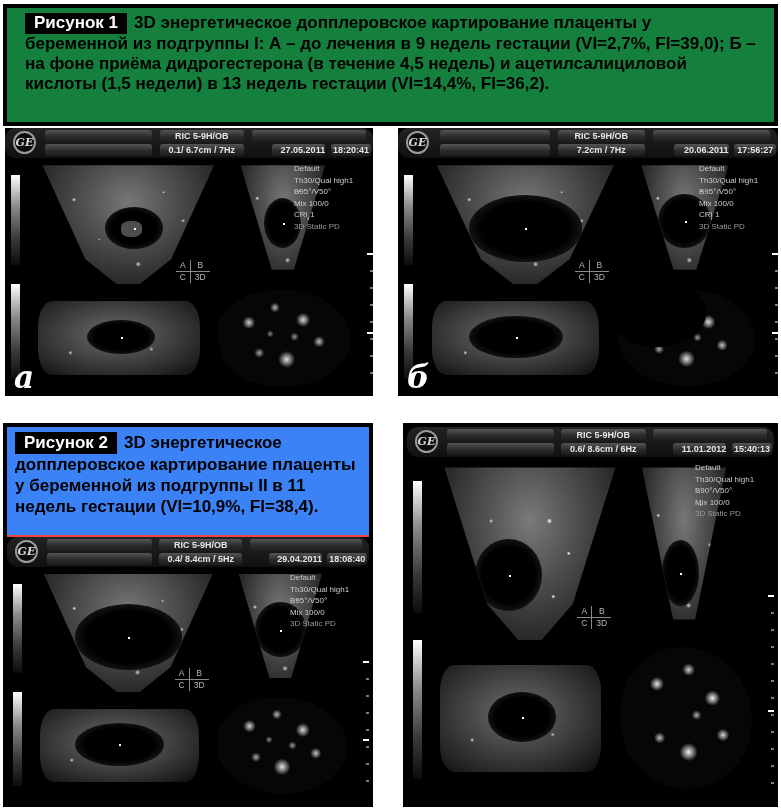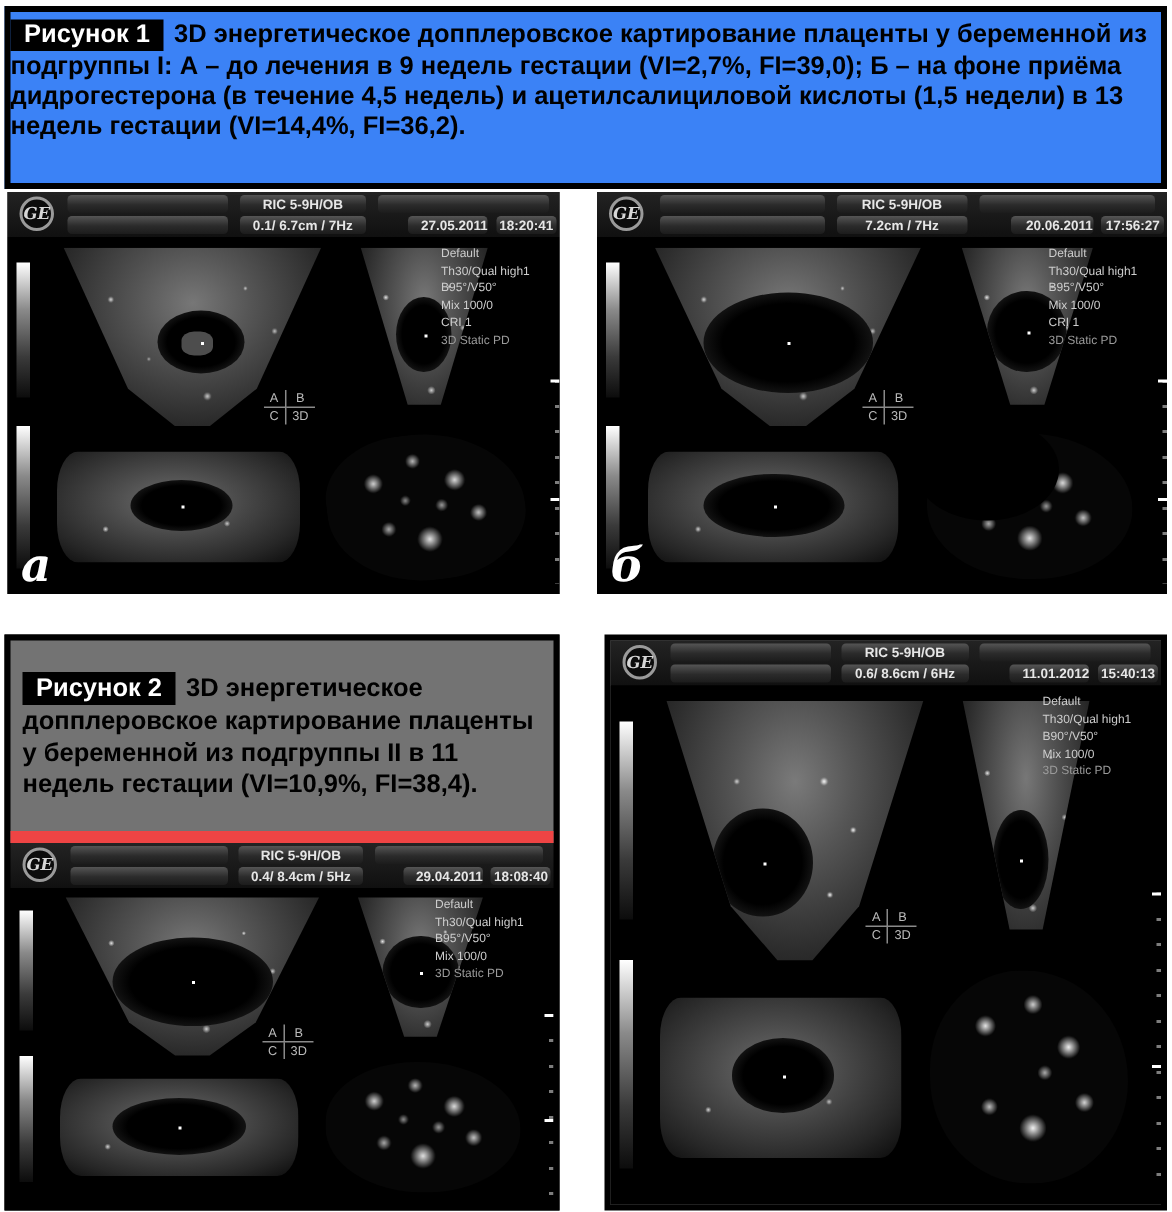--- a/index.html
+++ b/index.html
@@ -1,39 +1,39 @@
 <!DOCTYPE html>
 <html><head>
 <meta charset="utf-8">
 <style>
   * { margin:0; padding:0; box-sizing:border-box; }
   html,body { width:781px; height:808px; }
   body { position:relative; background:#ffffff; font-family:"Liberation Sans", sans-serif; overflow:hidden; }
 
   
   .caption-box {
-    position:absolute; background:#3b82f6; border:4px solid #000;
-    padding:5px 0; color:#000; font-weight:bold; font-size:17px; line-height:20px;
+    position:absolute; background:#15803d; border:4px solid #000;
+    padding:5px 18px; color:#000; font-weight:bold; font-size:17px; line-height:20px;
   }
   .fig-chip {
     display:inline-block; background:#000; color:#fff; padding:0 9px 1px 9px;
     margin-right:7px; font-weight:bold;
   }
   .block { position:absolute; border:4px solid #000; display:flex; flex-direction:column; background:#000; }
   .block .block-caption {
-    position:static; border:none; border-bottom:8px solid #ef4444;
-    background:#737373; padding:21px 8px; font-size:17px; line-height:21px; font-weight:bold;
+    position:static; border:none; border-bottom:2px solid #ef4444;
+    background:#3b82f6; padding:5px 8px; font-size:17px; line-height:21px; font-weight:bold;
     flex:0 0 auto; min-height:110px;
   }
 
   
   .us-panel { position:absolute; background:#000; display:flex; flex-direction:column; }
   .block .us-panel { position:static; flex:1 1 auto; }
 
-  .us-header { position:relative; height:30px; flex:0 0 30px; background:linear-gradient(#232323,#101010); }
+  .us-header { position:relative; height:30px; flex:0 0 30px; background:linear-gradient(#232323,#101010);border-radius:11px; }
   .seg {
     position:absolute; height:12px; border-radius:3px;
     background:linear-gradient(#555 0%, #2b2b2b 55%, #1c1c1c 100%);
     color:#e6e6e6; font-size:9px; font-weight:bold; line-height:12px; text-align:center;
     white-space:nowrap; overflow:hidden;
   }
   .seg.blank-top { left:11%; top:2px; width:29%; }
   .seg.model     { left:42%; top:2px; width:23%; }
   .seg.blank-top2{ left:67%; top:2px; width:31%; }
   .seg.blank-bot { left:11%; top:16px; width:29%; }

